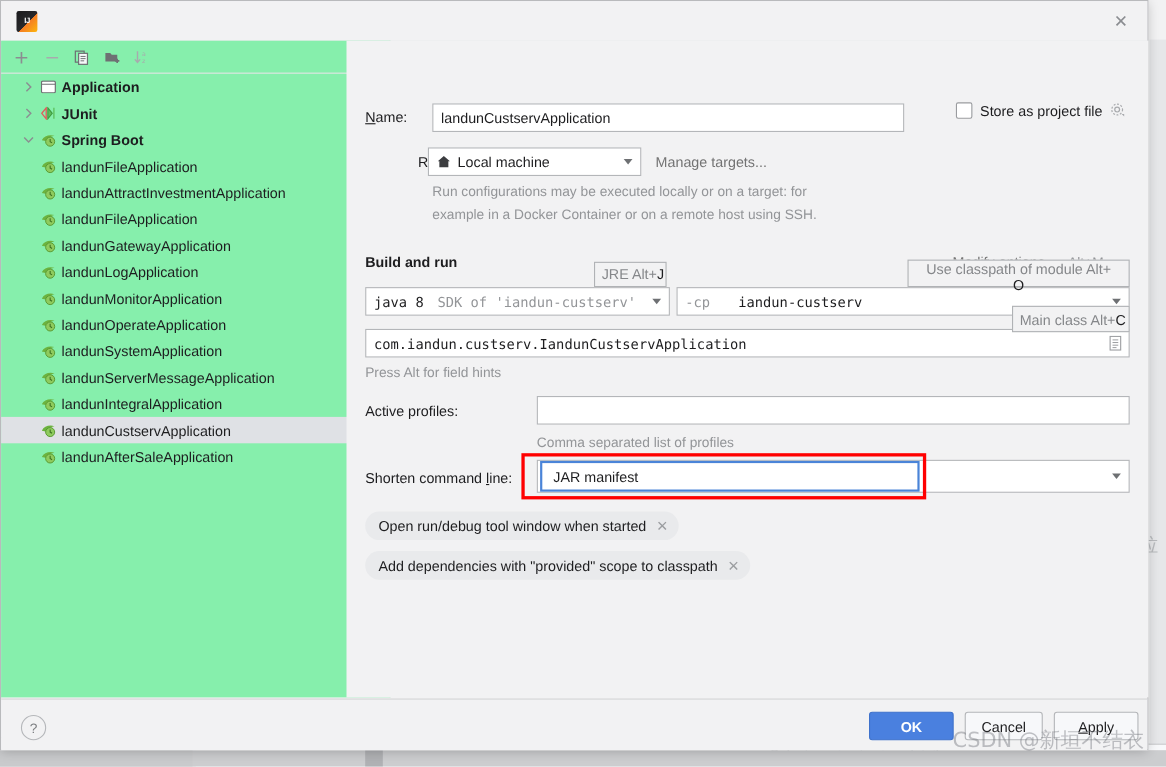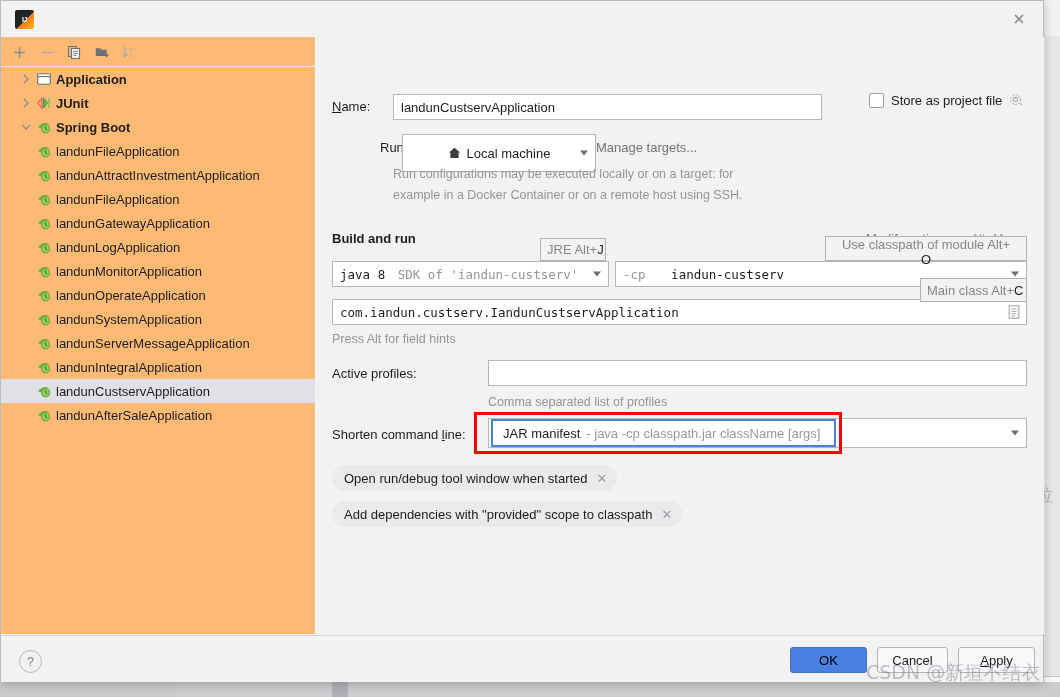--- a/index.html
+++ b/index.html
@@ -81,21 +81,21 @@
     width: 20px; height: 20px;
     display: flex; align-items: center; justify-content: center;
     cursor: pointer;
   }
   .close-btn svg { display: block; }
 
   
   .sidebar {
     position: absolute; left: 0; top: 36px;
     width: 354px; height: 597px;
-    background: #fdba74;
+    background: #86efac;
     border-right: 1px solid #d3d4d6;
     box-sizing: border-box;
   }
   .side-toolbar {
     position: relative; height: 29px;
     border-bottom: 1px solid #e4e5e7;
   }
   .tb-btn {
     position: absolute; top: 4px;
     width: 22px; height: 22px;
@@ -299,21 +299,21 @@
     height: 26px;
     border: 1px solid #b4b6b9;
     background: #f7f8fa;
     border-radius: 3px;
     font-size: 13px; color: #1d1d1f;
     display: flex; align-items: center; justify-content: center;
     cursor: pointer;
     box-sizing: border-box;
   }
   .btn.primary {
-    background: #4a80df; border-color: #3f72cb; color: #000000; font-weight: normal; text-align: right;
+    background: #4a80df; border-color: #3f72cb; color: #ffffff; font-weight: bold; text-align: right;
   }
   .btn .mn { text-decoration: underline; }
 
   
   .watermark {
     position: absolute; left: 866px; top: 660px;
     font-size: 19px;
     color: rgba(110,112,118,0.42);
     font-family: "DejaVu Sans", sans-serif;
     white-space: nowrap;
@@ -585,21 +585,21 @@
         <span style="margin-left:7px;">
           <svg width="14" height="14" viewBox="0 0 14 14">
             <circle cx="6.6" cy="6.6" r="2.2" fill="none" stroke="#a8aaad" stroke-width="1.1"></circle>
             <circle cx="6.6" cy="6.6" r="4.9" fill="none" stroke="#a8aaad" stroke-width="1.1" stroke-dasharray="1.7 1.5"></circle>
             <path d="M10.6 10.6 L13 13 L13 10.6 Z" fill="#a8aaad"></path>
           </svg>
         </span>
       </div>
 
       <div class="lbl" style="left:17px; top:103px;margin-left:48px;">Run on:</div>
-      <div class="combo" style="left:87px; top:97px; width:194px; height:38px;justify-content:center;">
+      <div class="combo" style="left:74px; top:97px; width:194px; height:26px;">
         <span style="margin-right:6px; display:flex;">
           <svg width="13" height="12" viewBox="0 0 13 12">
             <path d="M6.5 0.8 L12 5.6 H10.6 V11 H2.4 V5.6 H1 Z" fill="#3c3d40"></path>
           </svg>
         </span>
         <span class="cval">Local machine</span>
         <span class="arrow"></span>
       </div>
       <div class="link" style="left:281px; top:103px;">Manage targets...</div>
 
@@ -650,21 +650,20 @@
       <div class="lbl" style="left:17px; top:390px;">
         <span>Shorten command </span><span class="mn">l</span><span>ine:</span>
       </div>
 
       <div class="combo" style="left:173px; top:381px; width:539px; height:30px;">
         <span class="arrow"></span>
       </div>
 
       <div class="focusring" style="left:176px; top:382px; width:345px; height:28px;">
         <span class="strong">JAR manifest</span>
-        <span class="dim">- java -cp classpath.jar className [args]</span>
       </div>
 
       <div class="redbox" style="left:159px; top:375px; width:368px; height:42px;"></div>
 
       <div class="chip" style="left:17px; top:428px;">
         <span>Open run/debug tool window when started</span>
         <span class="x">✕</span>
       </div>
       <div class="chip" style="left:17px; top:464px;">
         <span>Add dependencies with "provided" scope to classpath</span>

